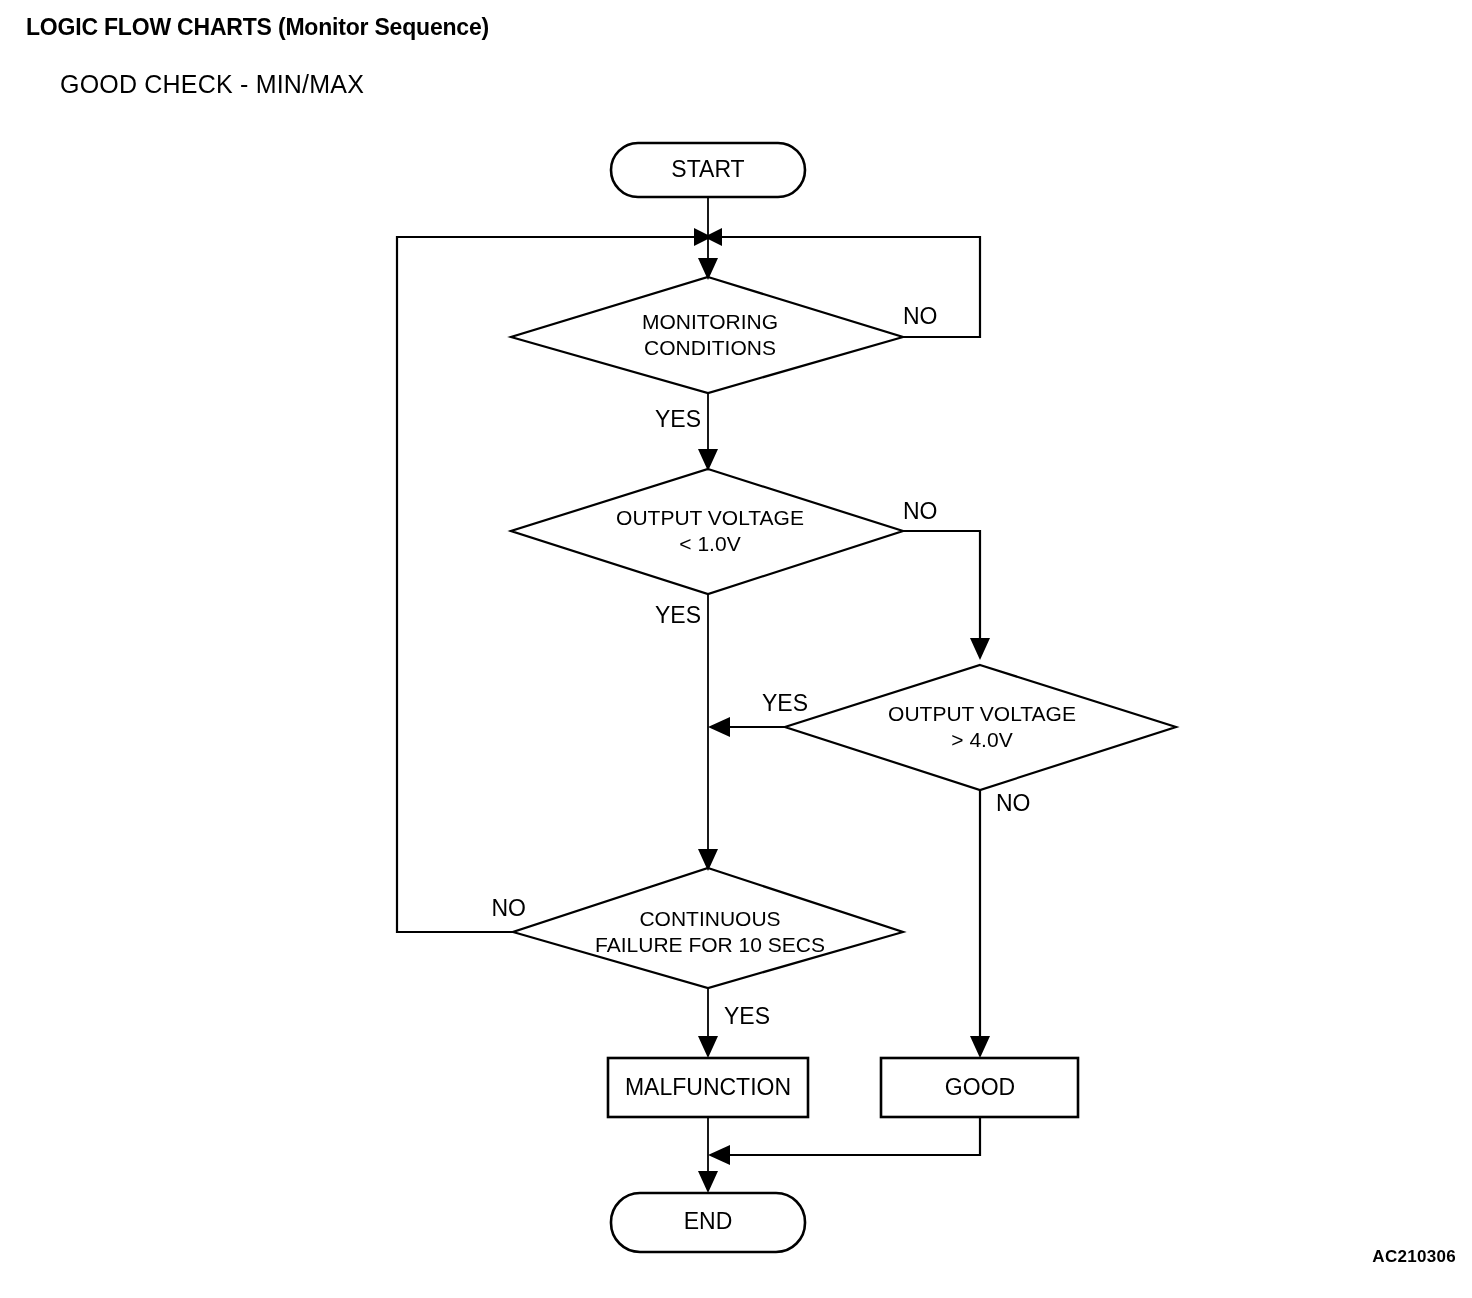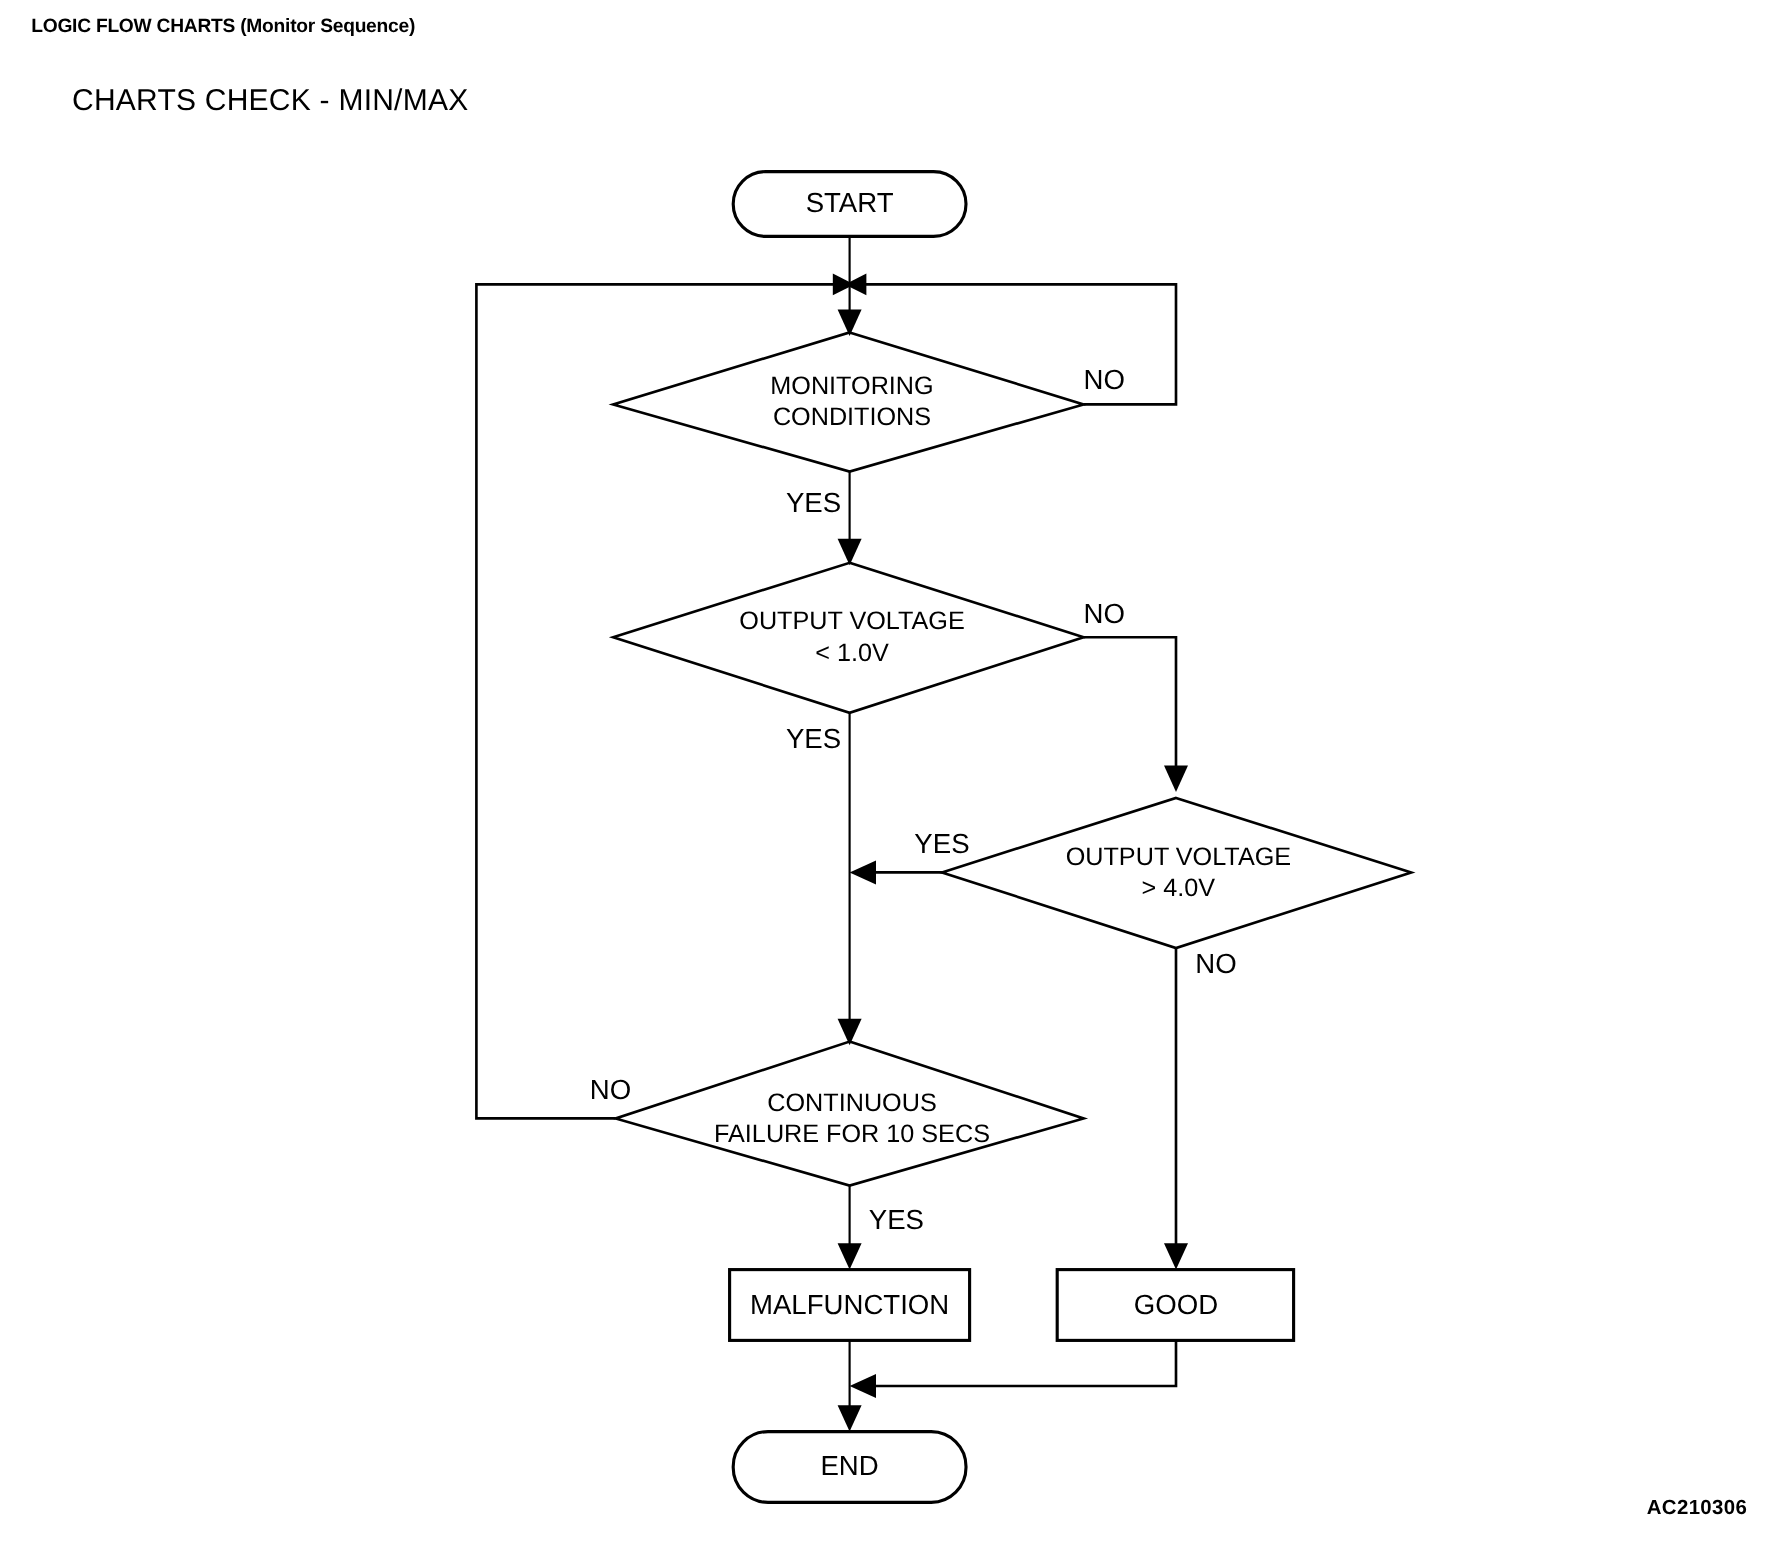--- a/index.html
+++ b/index.html
@@ -19,21 +19,21 @@
   #page-root {
     position: absolute;
     left: 0; top: 0;
     width: 1472px;
     height: 1298px;
   }
   .heading-main {
     position: absolute;
     left: 26px;
     top: 14px;
-    font-size: 16px;
+    font-size: 23px;
     font-weight: bold;
     letter-spacing: -0.2px;
     white-space: nowrap;
   }
   .heading-sub {
     position: absolute;
     left: 60px;
     top: 70px;
     font-size: 25px;
     font-weight: normal;
@@ -101,21 +101,21 @@
   }
   .arrowhead { fill: #000000; stroke: none; }
 </style>
 </head>
 <body>
 
 <div id="page-root">
 
   <div class="heading-main">LOGIC FLOW CHARTS (Monitor Sequence)</div>
 
-  <div class="heading-sub">CHARTS CHECK - MIN/MAX</div>
+  <div class="heading-sub">GOOD CHECK - MIN/MAX</div>
 
   <svg class="flow" viewBox="0 0 1472 1298">
 
     <g>
       <line class="conn-thin" x1="708" y1="197" x2="708" y2="237"></line>
     </g>
 
     <g>
       <polyline class="conn" points="513,932 397,932 397,237 700,237"></polyline>
       <polygon class="arrowhead" points="712,237 694,228 694,246"></polygon>

